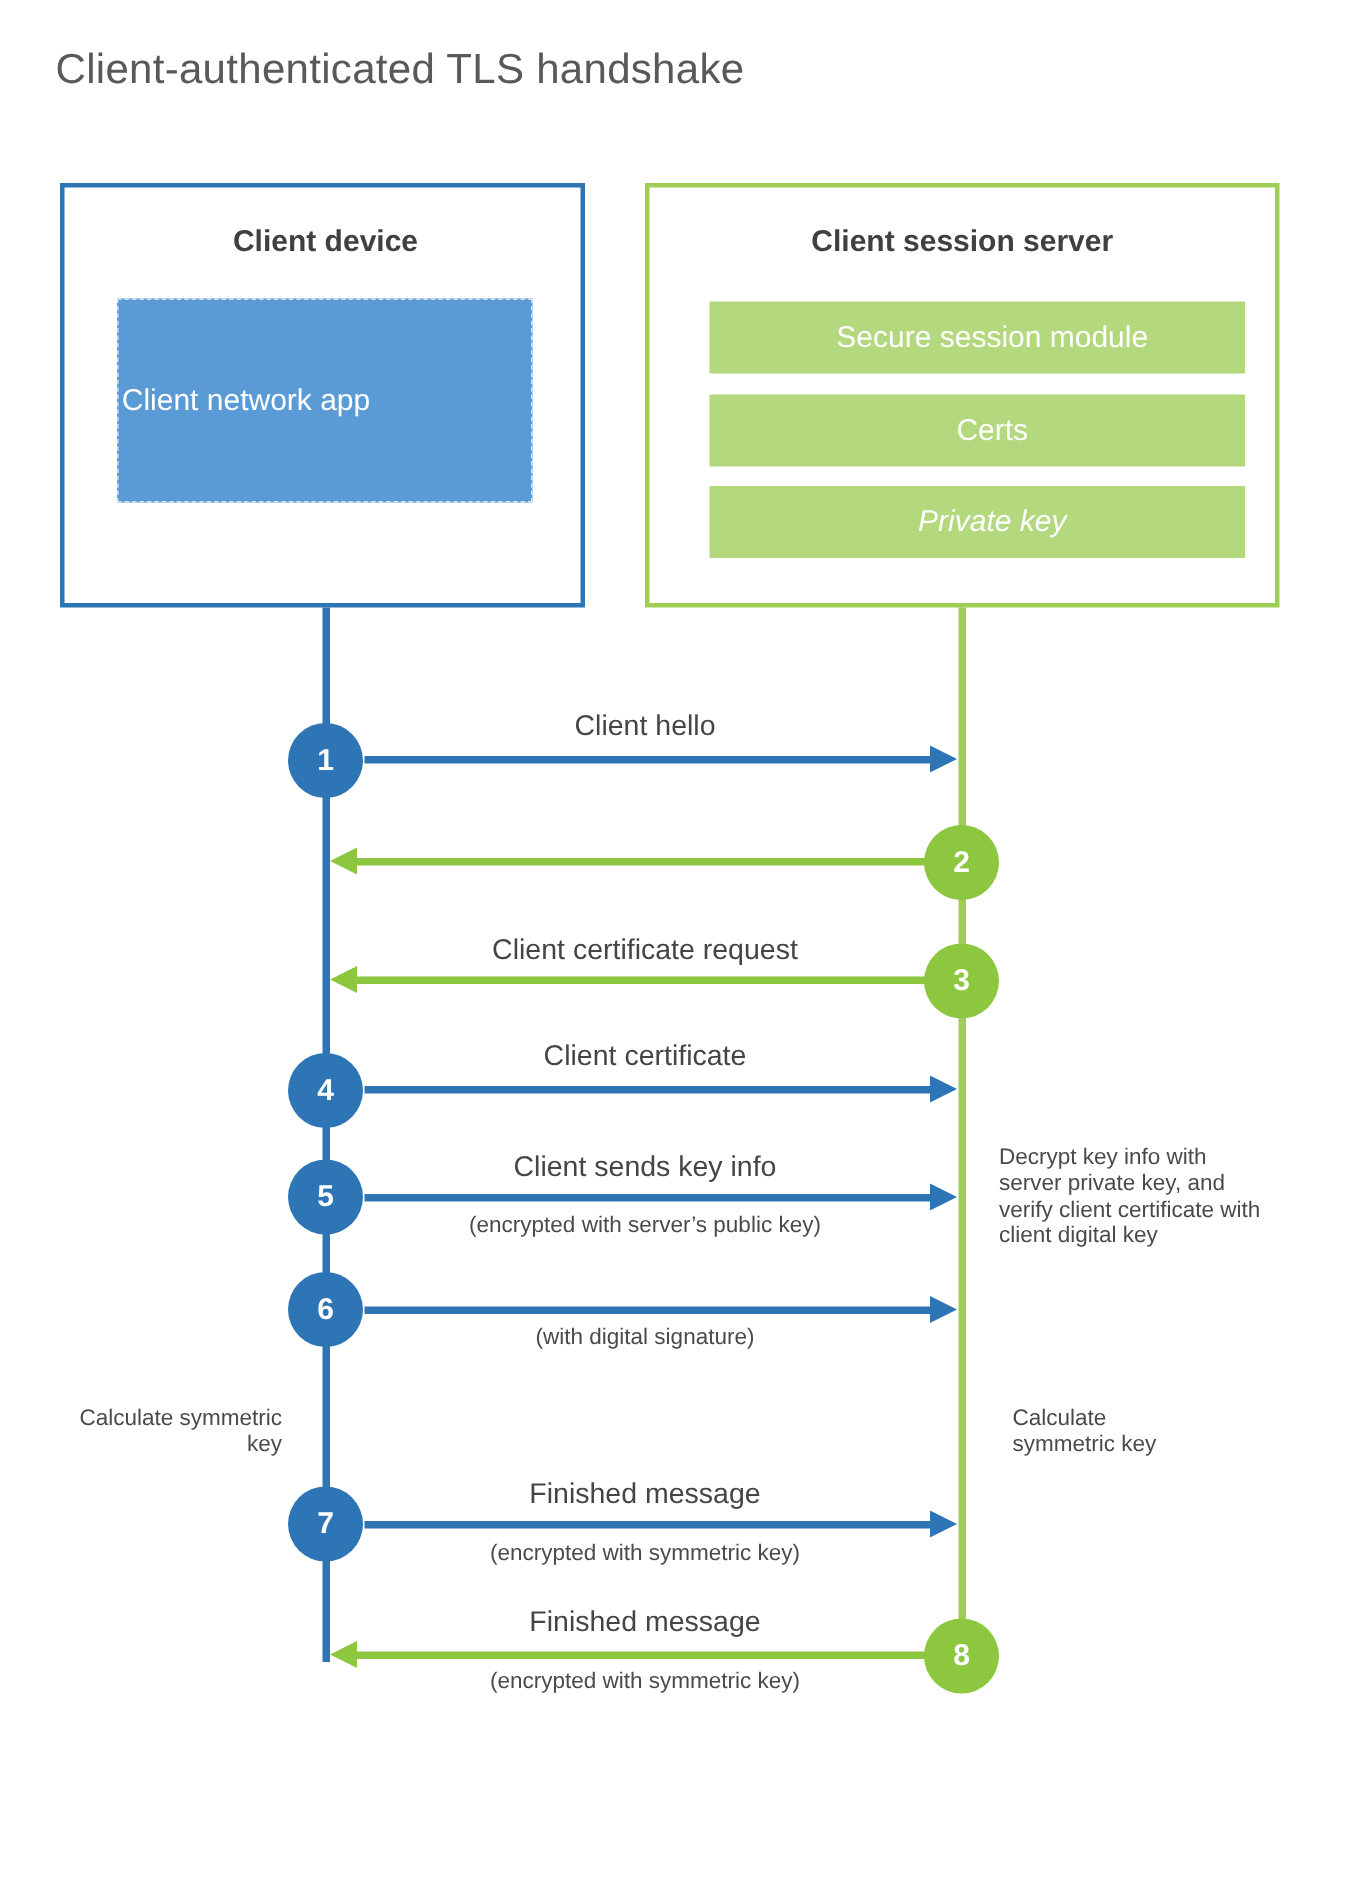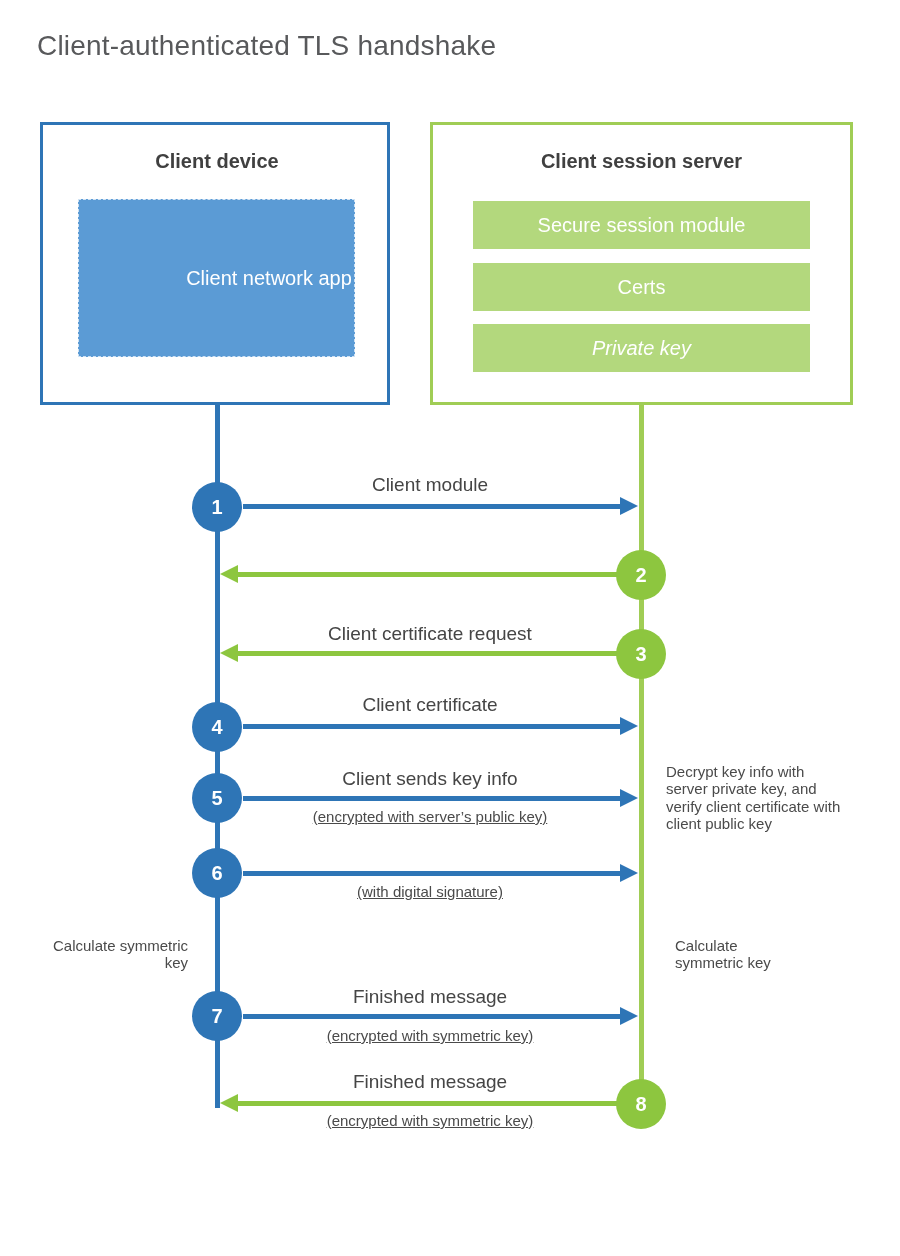--- a/index.html
+++ b/index.html
@@ -11,29 +11,29 @@
   
   .page-title{left:37px;top:30px;font-size:28px;font-weight:400;color:#58595b;letter-spacing:.2px;}
   
   .actor-box{box-sizing:border-box;background:#fff;}
   .client-box{left:40px;top:122px;width:350px;height:283px;border:3px solid #2e75b6;}
   .server-box{left:430px;top:122px;width:423px;height:283px;border:3px solid #a0cd55;}
   .actor-title{font-size:20px;font-weight:bold;color:#404040;text-align:center;width:100%;}
   .client-title{left:40px;top:150px;width:354px;}
   .server-title{left:430px;top:150px;width:423px;}
   .app-box{
-    left:78px;top:199px;width:277px;height:158px;background:#5b9bd5;
+    left:78px;top:199px;width:277px;height:136px;background:#5b9bd5;
     border:1px dashed #cfe2f4;box-sizing:border-box;
-    display:flex;align-items:center;justify-content:flex-end;
+    display:flex;align-items:center;justify-content:flex-start;
   }
   .app-box span{display:block;width:170px;text-align:center;color:#ffffff;font-size:20px;line-height:1.4;}
   .module-bar{
     left:473px;width:337px;height:48px;background:#b3d87d;
     display:flex;align-items:center;justify-content:center;
-    color:#ffffff;font-size:20px;
+    color:#ffffff;font-size:20px;padding-left:20px;
   }
   .bar-1{top:201px;} .bar-2{top:263px;} .bar-3{top:324px;font-style:italic;}
   
   .lifeline{width:5px;}
   .lifeline.blue{left:215px;top:405px;height:703px;background:#2e75b6;}
   .lifeline.green{left:639px;top:405px;height:699px;background:#a0cd55;}
   
   .hline{height:5px;}
   .hline.blue{background:#2e75b6;}
   .hline.green{background:#8dc63f;}
@@ -41,21 +41,21 @@
   .head.right{right:-18px;border-left:18px solid #2e75b6;}
   .head.left{left:-18px;border-right:18px solid #8dc63f;}
   .circle{
     width:50px;height:50px;border-radius:50%;
     display:flex;align-items:center;justify-content:center;
     color:#ffffff;font-size:20px;font-weight:bold;
   }
   .circle.blue{background:#2e75b6;}
   .circle.green{background:#8dc63f;}
   .lbl-main{width:380px;left:240px;text-align:center;font-size:19px;color:#454545;}
-  .lbl-sub{width:380px;left:240px;text-align:center;font-size:15px;color:#4a4a4a;text-decoration:underline;}
+  .lbl-sub{width:380px;left:240px;text-align:center;font-size:15px;color:#4a4a4a;}
   
   .note{font-size:15px;color:#4a4a4a;line-height:1.15;}
   .note-decrypt{left:666px;top:763px;width:175px;text-align:left;}
   .note-calc-left{left:50px;top:937px;width:138px;text-align:right;}
   .note-calc-right{left:675px;top:937px;width:120px;text-align:left;}
 </style>
 </head>
 <body>
 
 <div id="canvas">
@@ -76,21 +76,21 @@
   <div class="abs module-bar bar-2">
     <span>Certs</span>
   </div>
   <div class="abs module-bar bar-3">
     <span>Private key</span>
   </div>
 
   <div class="abs lifeline blue"></div>
   <div class="abs lifeline green"></div>
 
-  <div class="abs lbl-main" style="top:474px">Client module</div>
+  <div class="abs lbl-main" style="top:474px">Client hello</div>
   <div class="abs hline blue" style="left:243px;top:504px;width:377px">
       <span class="head right"></span>
     </div>
   <div class="abs circle blue" style="left:192px;top:482px">1</div>
 
   <div class="abs hline green" style="left:238px;top:572px;width:380px">
       <span class="head left"></span>
     </div>
   <div class="abs circle green" style="left:616px;top:550px">2</div>
 
@@ -112,21 +112,21 @@
     </div>
   <div class="abs circle blue" style="left:192px;top:773px">5</div>
   <div class="abs lbl-sub" style="top:808px">(encrypted with server’s public key)</div>
 
   <div class="abs hline blue" style="left:243px;top:871px;width:377px">
       <span class="head right"></span>
     </div>
   <div class="abs circle blue" style="left:192px;top:848px">6</div>
   <div class="abs lbl-sub" style="top:883px">(with digital signature)</div>
 
-  <div class="abs note note-decrypt">Decrypt key info with server private key, and verify client certificate with client public key</div>
+  <div class="abs note note-decrypt">Decrypt key info with server private key, and verify client certificate with client digital key</div>
   <div class="abs note note-calc-left">Calculate symmetric key</div>
   <div class="abs note note-calc-right">Calculate symmetric key</div>
 
   <div class="abs lbl-main" style="top:986px">Finished message</div>
   <div class="abs hline blue" style="left:243px;top:1014px;width:377px">
       <span class="head right"></span>
     </div>
   <div class="abs circle blue" style="left:192px;top:991px">7</div>
   <div class="abs lbl-sub" style="top:1027px">(encrypted with symmetric key)</div>
 

